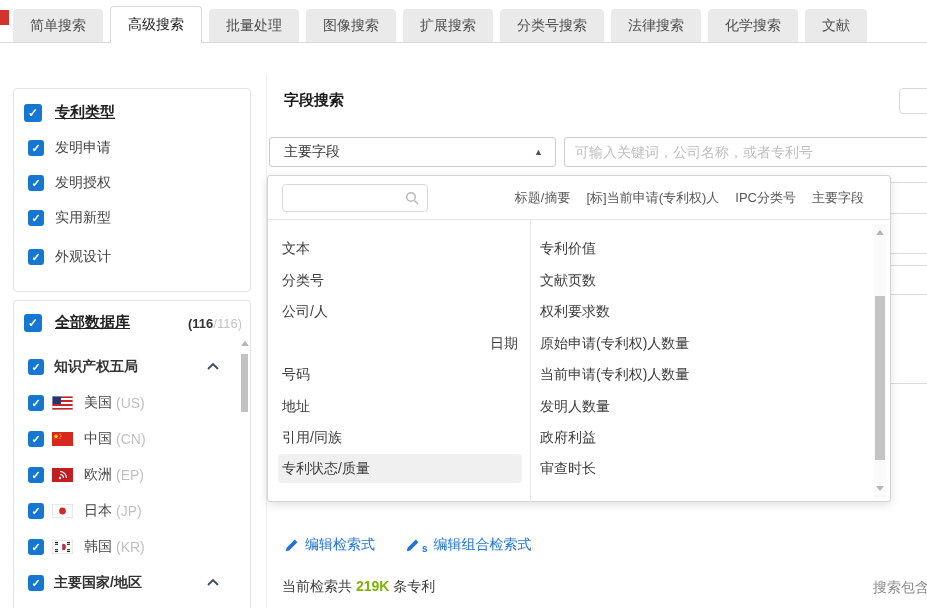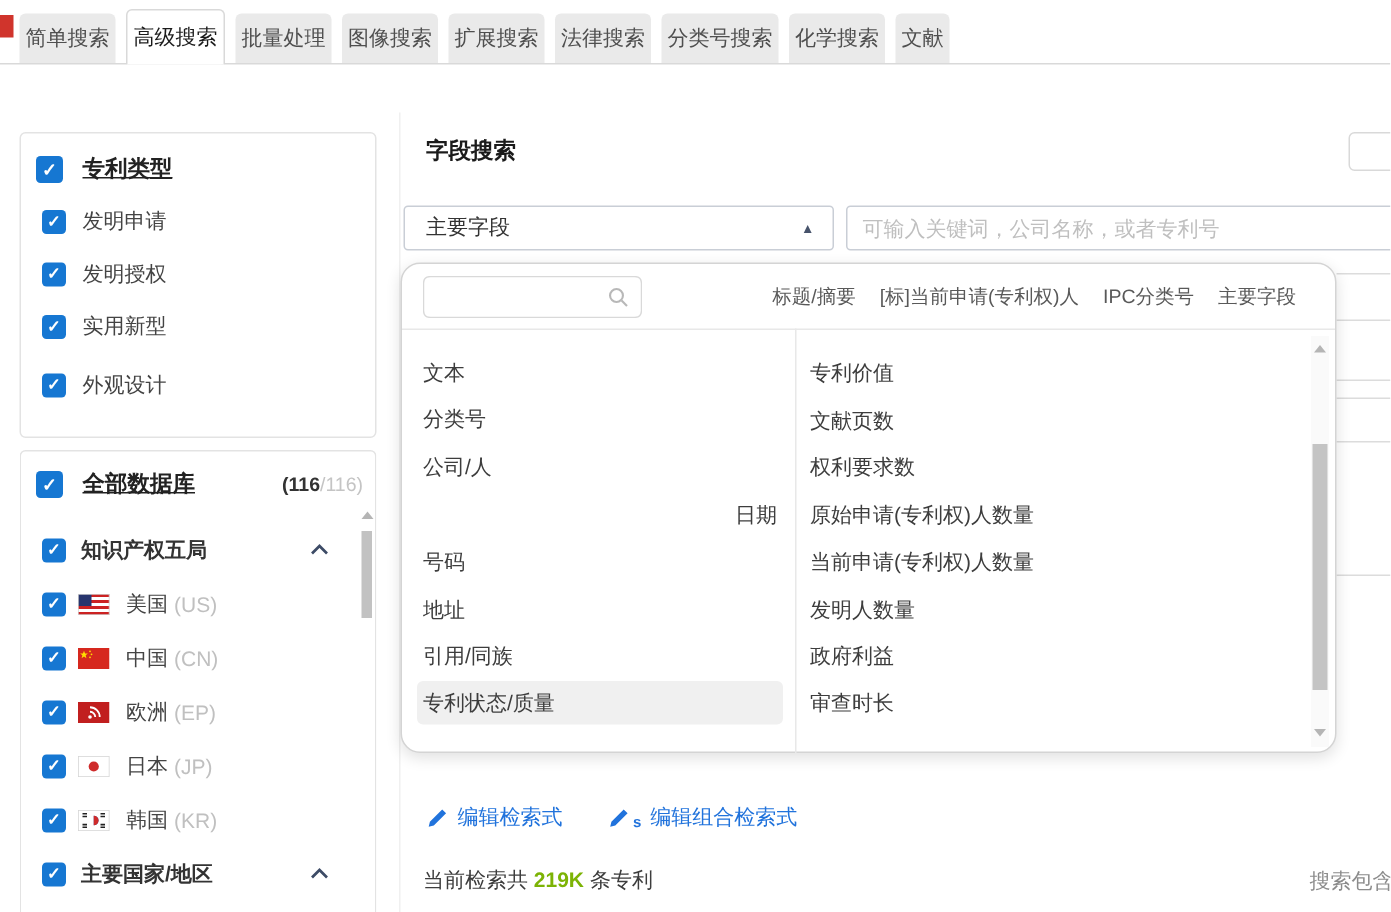--- a/index.html
+++ b/index.html
@@ -6,21 +6,21 @@
   html,body { background:#fff; }
   #app {
     position:relative; width:927px; height:608px; overflow:hidden;
     font-family:"Liberation Sans", sans-serif; color:#333; background:#fff;
   }
   
   .logo-cut { position:absolute; left:0; top:10px; width:9px; height:15px; background:#d0342c; }
   .tabline { position:absolute; left:0; top:42px; width:927px; height:1px; background:#d9d9d9; }
   .tabs { position:absolute; left:13px; top:9px; display:flex; }
   .tab {
-    height:33px; line-height:33px; padding:0 4px; margin-right:7px;
+    height:33px; line-height:33px; padding:0 17px; margin-right:7px;
     background:#eaeaea; color:#4f4f4f; font-size:14px;
     border-radius:4px 4px 0 0; cursor:pointer; white-space:nowrap;
   }
   .tab.active {
     background:#fff; color:#1b1b1b; border:1px solid #d9d9d9; border-bottom:none;
     height:37px; line-height:35px; margin-top:-3px; position:relative; z-index:2;
   }
   
   .cb {
     display:inline-block; width:16px; height:16px; background:#1677d2; border-radius:3px;
@@ -59,21 +59,21 @@
   .kw-input {
     position:absolute; left:297px; top:62px; width:366px; height:30px;
     border:1px solid #c9ced6; border-radius:3px; padding:0 10px; font-size:14px;
     font-family:"Liberation Sans", sans-serif; color:#333; outline:none;
   }
   .kw-input::placeholder { color:#bfbfbf; }
   .bg-line { position:absolute; left:624px; width:37px; height:1px; background:#dcdcdc; }
   
   .drop {
     position:absolute; left:0; top:100px; width:624px; height:327px; background:#fff;
-    border:1px solid #d4d4d4; border-radius:13px; box-shadow:0 3px 10px rgba(0,0,0,.12); z-index:5;padding-left:26px;
+    border:1px solid #d4d4d4; border-radius:3px; box-shadow:0 3px 10px rgba(0,0,0,.12); z-index:5;padding-left:26px;
   }
   .mini-search {
     position:absolute; left:14px; top:8px; width:146px; height:28px;
     border:1px solid #d9d9d9; border-radius:4px; display:flex; align-items:center; justify-content:flex-end;
   }
   .mini-search input {
     position:absolute; left:0; top:0; width:100%; height:100%; border:none; outline:none;
     border-radius:4px; padding:0 26px 0 8px; font-size:13px; font-family:"Liberation Sans", sans-serif;
   }
   .mini-search svg { position:relative; margin-right:7px; z-index:1; }
@@ -102,22 +102,22 @@
 <div id="app">
 
   <div class="logo-cut"></div>
   <div class="tabline"></div>
   <div class="tabs">
     <div class="tab">简单搜索</div>
     <div class="tab active">高级搜索</div>
     <div class="tab">批量处理</div>
     <div class="tab">图像搜索</div>
     <div class="tab">扩展搜索</div>
+    <div class="tab">分类号搜索</div>
     <div class="tab">法律搜索</div>
-    <div class="tab">分类号搜索</div>
     <div class="tab">化学搜索</div>
     <div class="tab">文献</div>
   </div>
 
   <div class="panel" style="left:13px; top:88px; width:238px; height:204px;">
     <div class="p-row" style="left:10px; top:14px;">
       <span class="cb lg">✓</span>
       <span class="p-title">专利类型</span>
     </div>
     <div class="p-row" style="left:14px; top:50px;">

